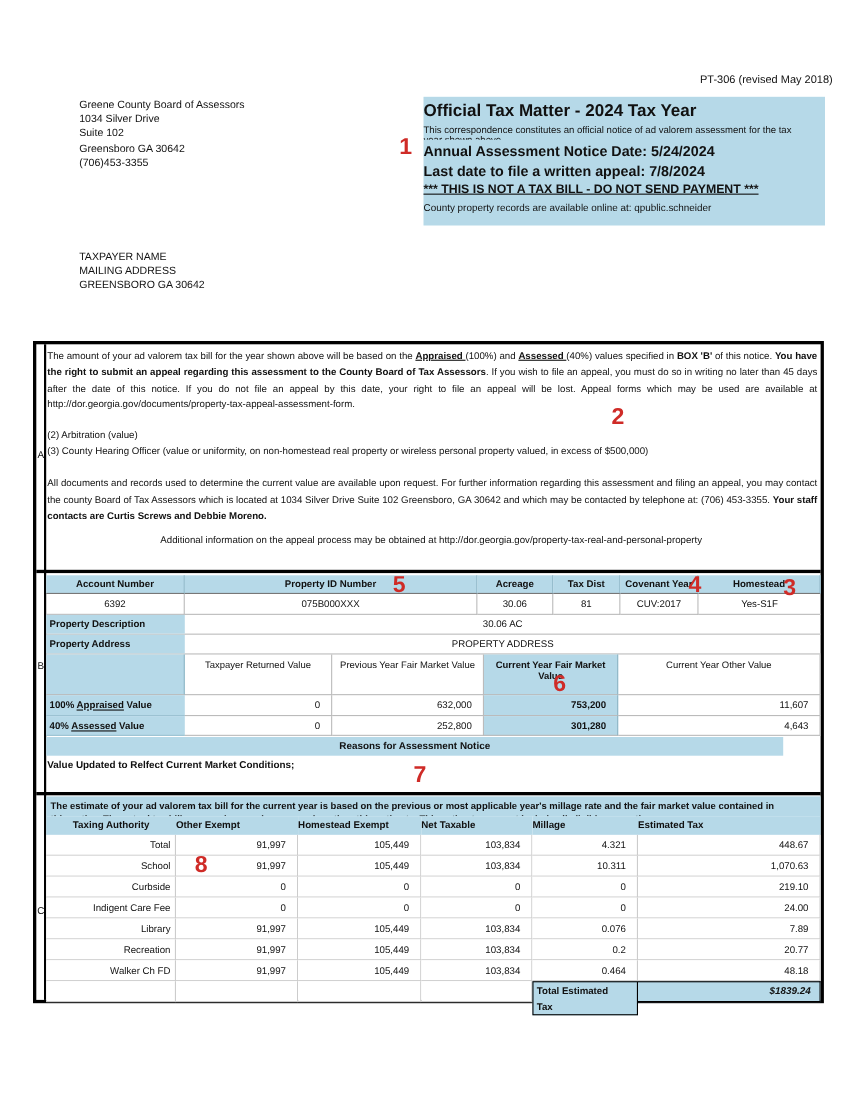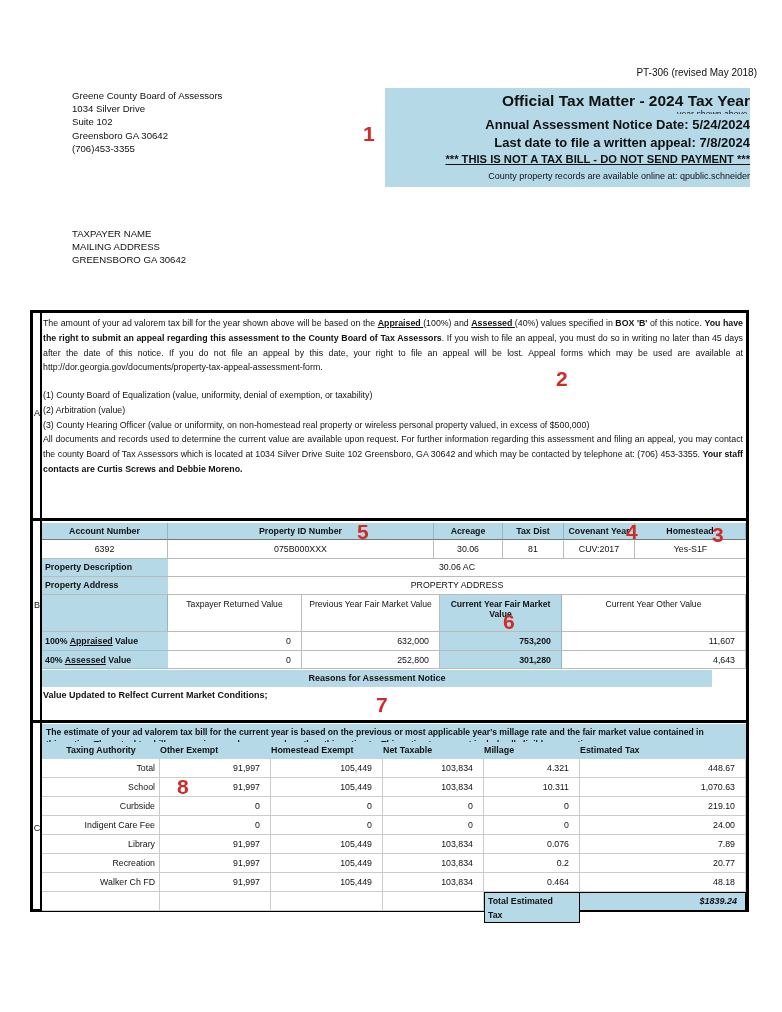--- a/index.html
+++ b/index.html
@@ -9,22 +9,22 @@
     position:relative; width:782px; height:1012px; background:#fff;
     font-family:"Liberation Sans","DejaVu Sans",sans-serif; color:var(--ink);
     overflow:hidden;
   }
   .form-number { position:absolute; top:67px; right:25px; font-size:10px; }
   .addr { position:absolute; font-size:9.6px; line-height:13.2px; }
   .sender { left:72px; top:89px; }
   .recipient { left:72px; top:227px; }
 
   
-  .notice-box { position:absolute; left:385px; top:88px; width:365px; height:99px;
-    background:var(--blue); text-align:right; }
+  .notice-box { position:absolute; left:385px; top:88px; width:365px; height:117px;
+    background:var(--blue); text-align:left; }
   .nb-title { font-size:15.5px; font-weight:bold; padding-top:4px; }
   .nb-sub  { font-size:8.7px; margin-top:3px; }
   .nb-sub2 { font-size:8.7px; height:4px; overflow:hidden; line-height:9px; }
   .nb-date { font-size:13px; font-weight:bold; margin-top:3px; }
   .nb-warn { font-size:11.2px; font-weight:bold; text-decoration:underline; margin-top:3px; }
   .nb-records { font-size:9px; margin-top:6px; }
 
   
   .main-box { position:absolute; left:30px; top:310px; width:719px; height:602px;
     border:3px solid #000; }
@@ -93,20 +93,21 @@
   <div class="addr sender">
     <div>Greene County Board of Assessors</div>
     <div>1034 Silver Drive</div>
     <div>Suite 102</div>
     <div>Greensboro GA 30642</div>
     <div>(706)453-3355</div>
   </div>
 
   <div class="notice-box">
     <div class="nb-title">Official Tax Matter - 2024 Tax Year</div>
+    <div class="nb-sub">This correspondence constitutes an official notice of ad valorem assessment for the tax</div>
     <div class="nb-sub2">year shown above.</div>
     <div class="nb-date">Annual Assessment Notice Date: 5/24/2024</div>
     <div class="nb-date">Last date to file a written appeal: 7/8/2024</div>
     <div class="nb-warn">*** THIS IS NOT A TAX BILL - DO NOT SEND PAYMENT ***</div>
     <div class="nb-records">County property records are available online at:  qpublic.schneider</div>
   </div>
 
   <div class="addr recipient">
     <div>TAXPAYER NAME</div>
     <div>MAILING ADDRESS</div>
@@ -114,25 +115,25 @@
   </div>
 
   <div class="main-box">
     <div class="gutter-line"></div>
     <div class="sec-letter" style="top:95px">A</div>
     <div class="sec-letter" style="top:287px">B</div>
     <div class="sec-letter" style="top:510px">C</div>
 
     <div class="a-text" style="top:3px"><span>The amount of your ad valorem tax bill for the year shown above will be based on the </span><span class="b u">Appraised </span><span>(100%) and </span><span class="b u">Assessed </span><span>(40%) values specified in </span><span class="b">BOX 'B'</span><span> of this notice. </span><span class="b">You have the right to submit an appeal regarding this assessment to the County Board of Tax Assessors</span><span>. If you wish to file an appeal, you must do so in writing no later than 45 days after the date of this notice. If you do not file an appeal by this date, your right to file an appeal will be lost.  Appeal forms which may be used are available at http://dor.georgia.gov/documents/property-tax-appeal-assessment-form.</span></div>
     <div class="a-options" style="top:75px">
-      <div>(1) County Board of Equalization (value, uniformity, denial of exemption, or taxability)</div>
       <div>(2) Arbitration (value)</div>
       <div>(3) County Hearing Officer (value or uniformity, on non-homestead real property or wireless personal property valued, in excess of $500,000)</div>
     </div>
     <div class="a-text" style="top:119px"><span>All documents and records used to determine the current value are available upon request. For further information regarding this assessment and filing an appeal, you may contact the county Board of Tax Assessors which is located at 1034 Silver Drive Suite 102 Greensboro, GA 30642 and which may be contacted by telephone at: (706) 453-3355. </span><span class="b">Your staff contacts are Curtis Screws and Debbie Moreno.</span></div>
+    <div class="a-footnote" style="top:173px">Additional information on the appeal process may be obtained at http://dor.georgia.gov/property-tax-real-and-personal-property</div>
 
     <div class="divider" style="top:205px"></div>
 
     <div class="acct-grid" style="top:210px">
       <div class="ah">Account Number</div>
       <div class="ah">Property ID Number</div>
       <div class="ah">Acreage</div>
       <div class="ah">Tax Dist</div>
       <div class="ah">Covenant Year</div>
       <div class="ah">Homestead</div>

